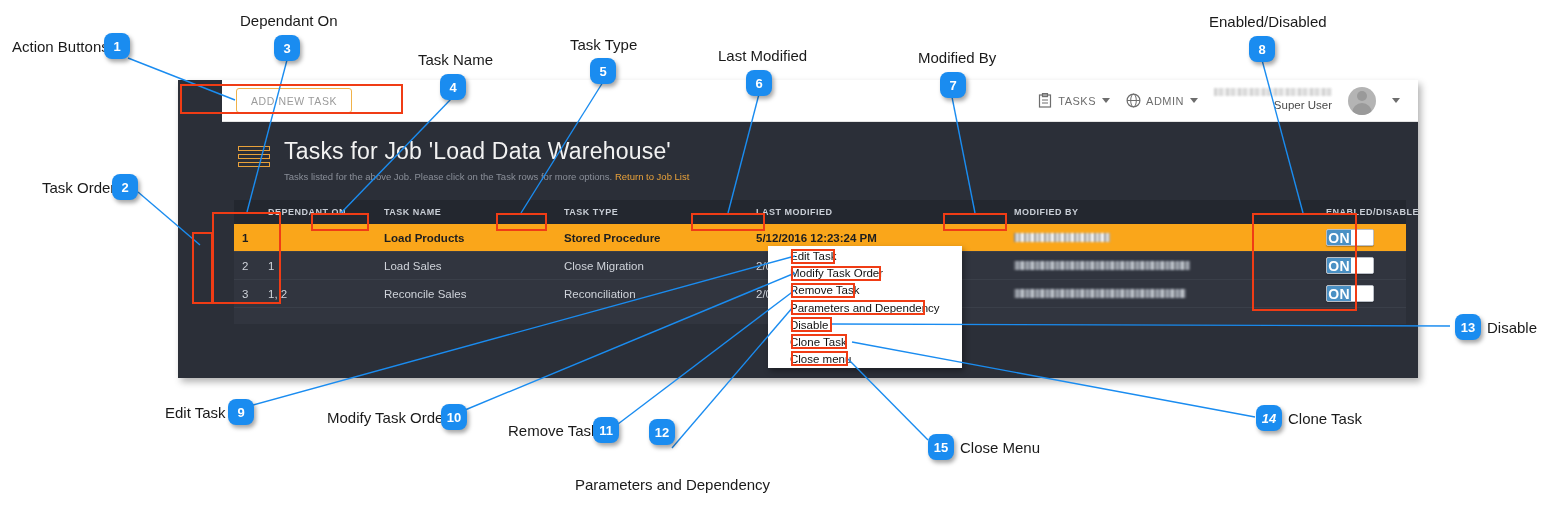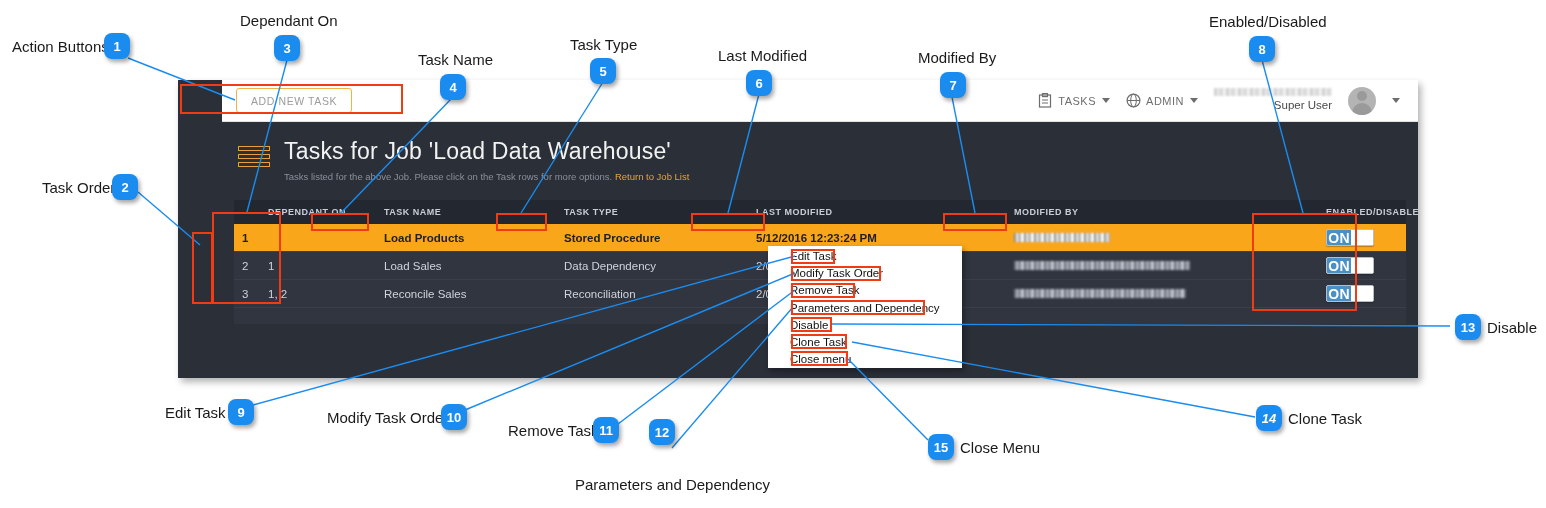--- a/index.html
+++ b/index.html
@@ -214,21 +214,21 @@
             <div class="toggle">
               <div class="on">ON</div>
                 <div class="knob"></div>
             </div>
           </td>
         </tr>
         <tr>
           <td class="ord">2</td>
           <td>1</td>
           <td>Load Sales</td>
-          <td>Data Dependency</td>
+          <td>Close Migration</td>
           <td>2/02/2017 12:03:</td>
           <td><span class="blurcell" style="width:176px"></span></td>
           <td>
             <div class="toggle">
               <div class="on">ON</div>
                 <div class="knob"></div>
             </div>
           </td>
         </tr>
         <tr>

